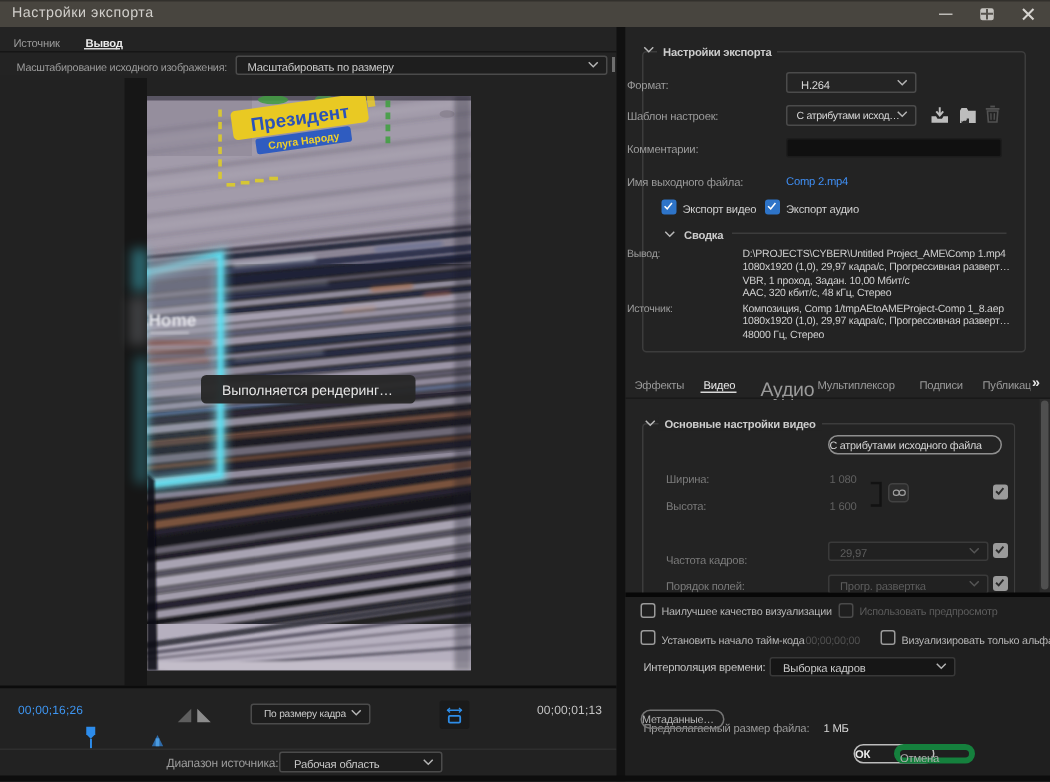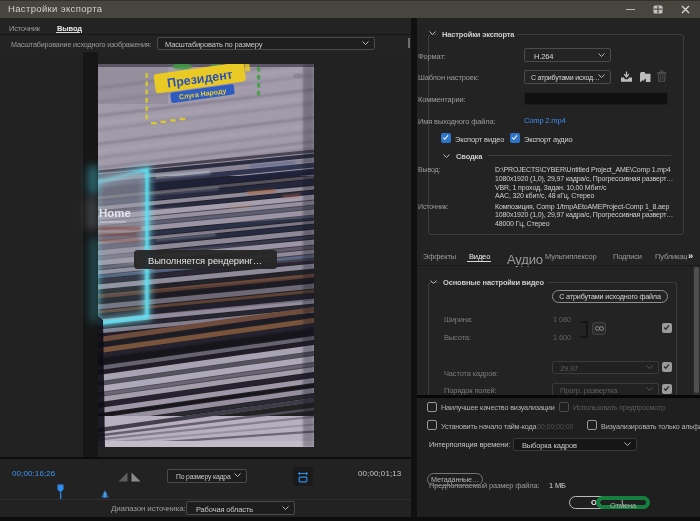--- a/index.html
+++ b/index.html
@@ -12,21 +12,21 @@
 .cv svg{display:block}
 .cb{position:absolute;width:10px;height:10px;border-radius:2px}
 .cb-on{background:#2e74c8}
 .cb-off{background:transparent;border:1px solid #9a9a9a}
 .cb-offdis{background:transparent;border:1px solid #4a4a4a}
 .cb-gray{background:#9a9a9a}
 .chk{position:absolute;left:1.4px;top:1.4px;width:7px;height:7px}
 .grp{position:absolute;border:1px solid #3c3c3c;border-radius:3px}
 .leg{position:absolute;background:#232323;color:#cccccc;font-size:7.5px;font-weight:bold;padding:0 4px;white-space:nowrap;letter-spacing:-0.15px}
 .chev{position:absolute;width:7px;height:5px}
-.pill{position:absolute;border-radius:8px;font-size:7.5px;text-align:center;white-space:nowrap;letter-spacing:-0.15px}
+.pill{position:absolute;border-radius:8px;font-size:7.5px;white-space:nowrap;letter-spacing:-0.15px}
 </style></head><body>
 
 <div class="abs" style="left:0;top:0;width:700px;height:18px;background:#48453f;border-top:1px solid #32302c"></div>
 <div class="abs" style="left:8px;top:3px;font-size:9.5px;color:#d2d0cc;letter-spacing:0.35px">Настройки экспорта</div>
 <div class="abs" style="left:626px;top:9px;width:9px;height:1.4px;background:#bdbbb7"></div>
 <svg class="abs" style="left:653px;top:5px" width="10" height="9">
   <rect x="0.5" y="0.5" width="9" height="8" rx="1.5" fill="#c5c3bf"></rect>
   <path d="M5 1 L5 8 M1 4.2 L9 4.2" stroke="#55524c" stroke-width="1.3"></path>
 </svg>
 <svg class="abs" style="left:681px;top:5px" width="9" height="9">
@@ -34,21 +34,21 @@
   </svg>
 
 <div class="abs" style="left:0;top:18px;width:411px;height:503px;background:#232323"></div>
 
 <div class="abs" style="left:9px;top:24px;font-size:7.5px;color:#9a9a9a;letter-spacing:-0.15px">Источник</div>
 <div class="abs" style="left:57px;top:24px;font-size:7.5px;color:#ececec;font-weight:bold;letter-spacing:-0.15px">Вывод</div>
 <div class="abs" style="left:56px;top:32px;width:24px;height:1.3px;background:#d8d8d8"></div>
 <div class="abs" style="left:0;top:33.5px;width:411px;height:1px;background:#161616"></div>
 
 <div class="lbl" style="left:11px;top:39.5px;font-size:7.2px">Масштабирование исходного изображения:</div>
-<div class="dd" style="left:157px;top:36.5px;width:218px;height:13px">
+<div class="dd" style="left:157px;top:36.5px;width:248px;height:13px">
   <span style="position:absolute;left:7px;top:2.5px">Масштабировать по размеру</span>
   <span class="cv">
       <svg width="7" height="5">
         <path d="M0.5 0.5 L3.5 3.5 L6.5 0.5" stroke="#b5b5b5" fill="none"></path>
       </svg>
     </span>
 </div>
 <div class="abs" style="left:408px;top:38px;width:2px;height:10px;background:#6e6e6e"></div>
 
 <div class="abs" style="left:0;top:50px;width:411px;height:408px;background:#222222"></div>

